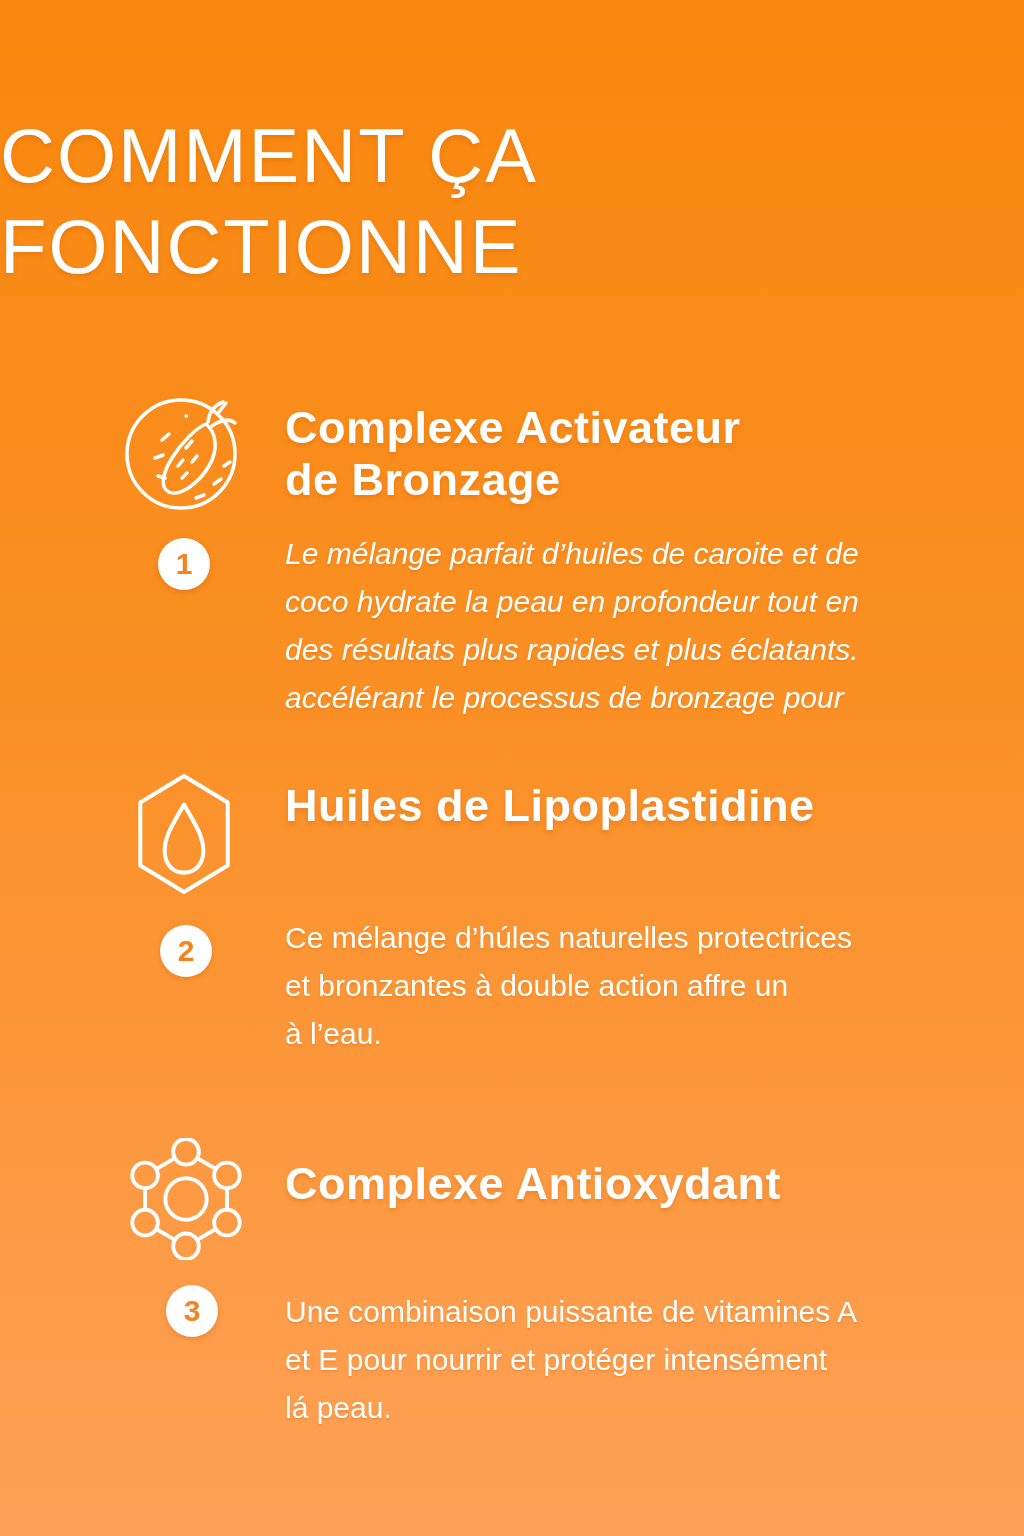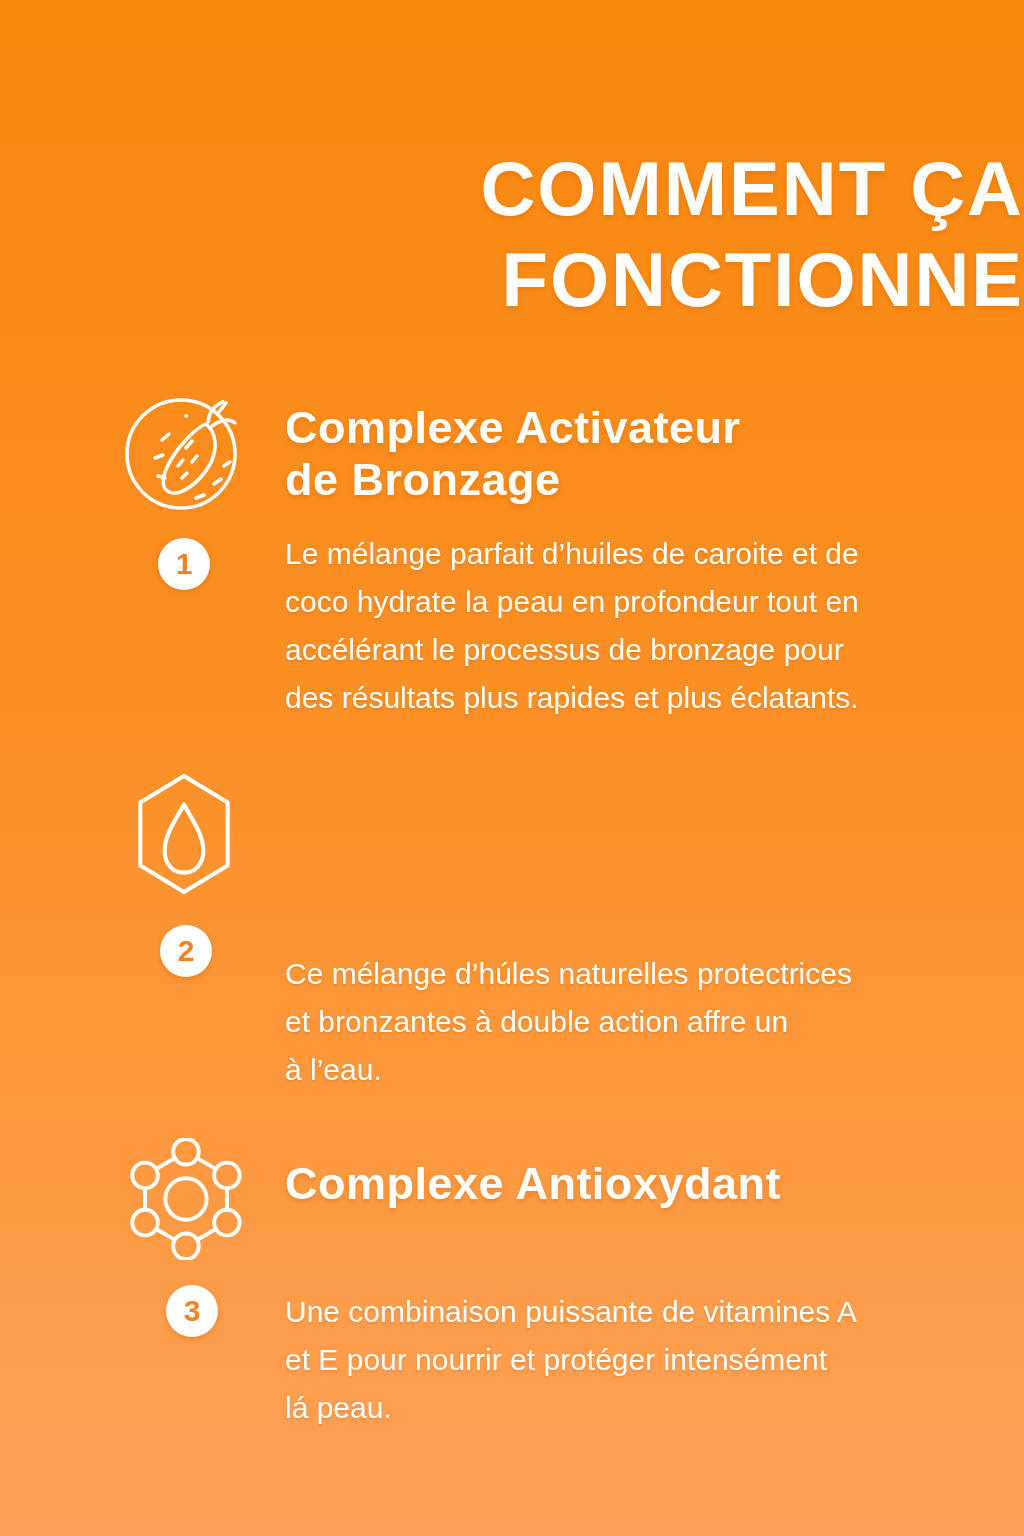--- a/index.html
+++ b/index.html
@@ -10,27 +10,26 @@
     overflow: hidden;
     background: linear-gradient(180deg, #F8870D 0%, #FA8F24 45%, #FEA157 100%);
     font-family: "Liberation Sans", sans-serif;
     color: #ffffff;
   }
   .title {
     position: absolute;
     top: 110px;
     left: 0;
     width: 100%;
-    text-align: right;
+    text-align: left;
     font-size: 76px;
-    font-weight: bold;
+    font-weight: normal;
     line-height: 91px;
     letter-spacing: 2px;
     text-shadow: 0 3px 4px rgba(205,100,5,0.35);
-    margin-top: 33px;
   }
   .icon-box { position: absolute; }
   .icon-box svg { display: block; width: 100%; height: 100%; }
   .heading {
     position: absolute;
     left: 285px;
     font-size: 45px;
     font-weight: bold;
     line-height: 52px;
     letter-spacing: 0.5px;
@@ -90,39 +89,40 @@
       <path d="M64,24 l0.5,0"></path>
     </svg>
   </div>
   <div class="heading" style="top:402px;">
     <div>Complexe Activateur</div>
     <div>de Bronzage</div>
   </div>
   <div class="badge" style="left:158px; top:538px;">
     <span>1</span>
   </div>
-  <div class="body-text" style="top:530px;">
+  <div class="body-text" style="top:530px;font-style:italic;">
     <div>Le mélange parfait d’huiles de caroite et de</div>
     <div>coco hydrate la peau en profondeur tout en</div>
+    <div>des résultats plus rapides et plus éclatants.</div>
     <div>accélérant le processus de bronzage pour</div>
-    <div>des résultats plus rapides et plus éclatants.</div>
   </div>
 
   <div class="icon-box" style="left:133px; top:772px; width:102px; height:124px;">
     <svg viewBox="0 0 100 122" fill="none" stroke="#ffffff" stroke-width="4" stroke-linejoin="round">
       <path d="M50,4 L93,30 L93,92 L50,118 L7,92 L7,30 Z"></path>
       <path d="M50,32 C60,50 69,62 69,78 C69,90.7 60.7,99 50,99 C39.3,99 31,90.7 31,78 C31,62 40,50 50,32 Z"></path>
     </svg>
   </div>
   <div class="heading" style="top:780px;">
+    <div>Huiles de Lipoplastidine</div>
   </div>
   <div class="badge" style="left:160px; top:925px;">
     <span>2</span>
   </div>
-  <div class="body-text" style="top:914px;margin-top:36px;">
+  <div class="body-text" style="top:914px;">
     <div>Ce mélange d’húles naturelles protectrices</div>
     <div>et bronzantes à double action affre un</div>
     <div>à l’eau.</div>
   </div>
 
   <div class="icon-box" style="left:125px; top:1138px; width:122px; height:122px;">
     <svg viewBox="0 0 124 124" fill="none" stroke="#ffffff" stroke-width="4">
       <path d="M73.3,20.5 L92.3,31.5"></path>
       <path d="M103.6,51 L103.6,73"></path>
       <path d="M92.3,92.5 L73.3,103.5"></path>

